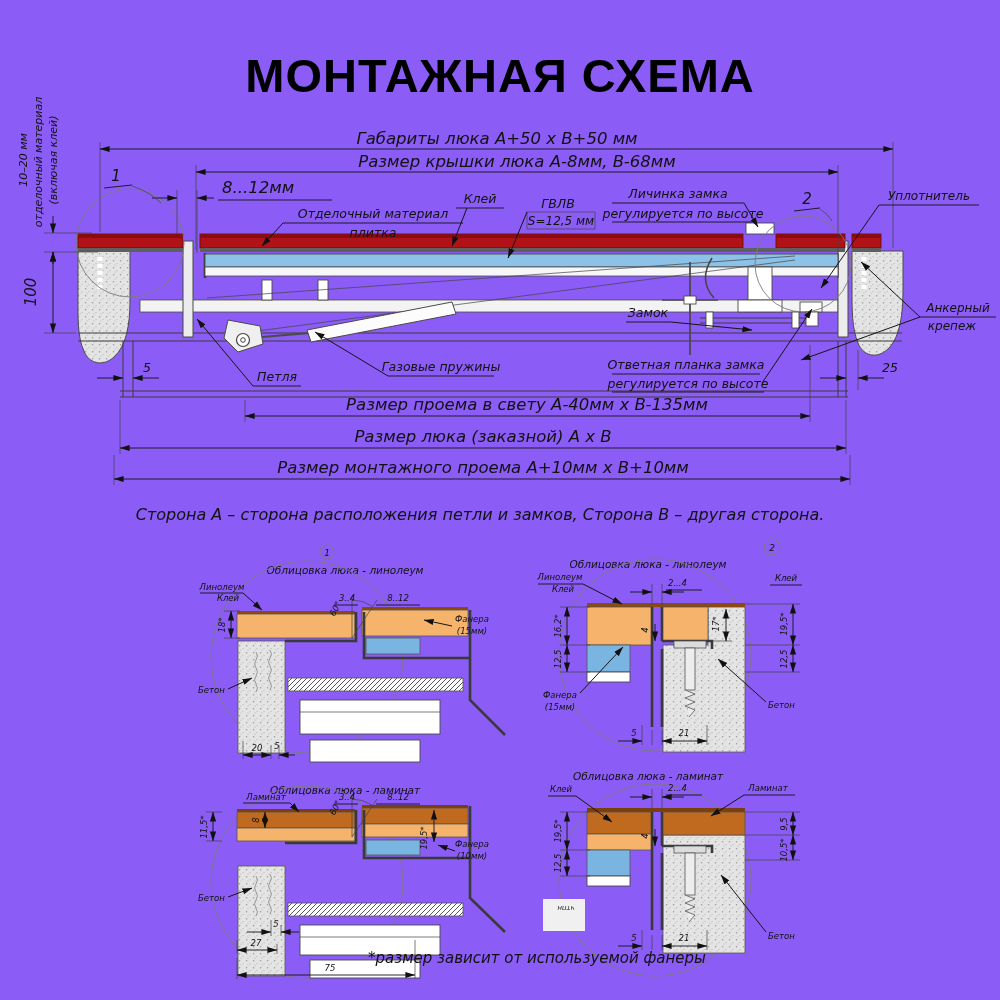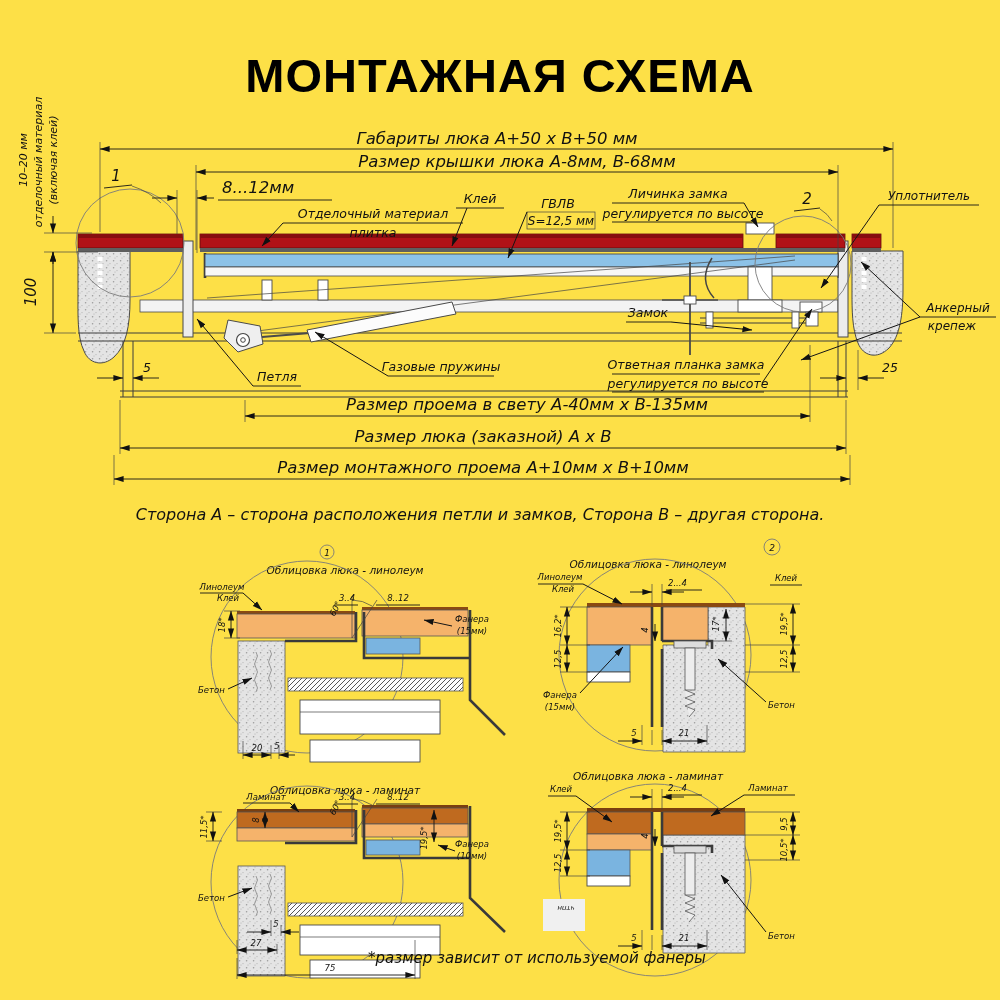--- a/index.html
+++ b/index.html
@@ -1,16 +1,16 @@
 <!DOCTYPE html>
 <html><head>
 <meta charset="utf-8">
 <style>
   html,body{margin:0;padding:0;background:#fff;}
-  #page{width:1000px;height:1000px;background:#fde047;position:relative;overflow:hidden;}
+  #page{width:1000px;height:1000px;background:#8b5cf6;position:relative;overflow:hidden;}
   svg{display:block;}
   .t{font-family:"DejaVu Sans",sans-serif;font-style:italic;fill:#121212;}
   .title{font-family:"Liberation Sans","DejaVu Sans",sans-serif;font-style:normal;font-weight:700;fill:#000;}
   .s48{font-size:47px;letter-spacing:1px;}
   .s17{font-size:16.5px;}
   .s16{font-size:16px;}
   .s15{font-size:15px;}
   .s13{font-size:12.5px;}
   .s12{font-size:12px;}
   .s11{font-size:11px;}

